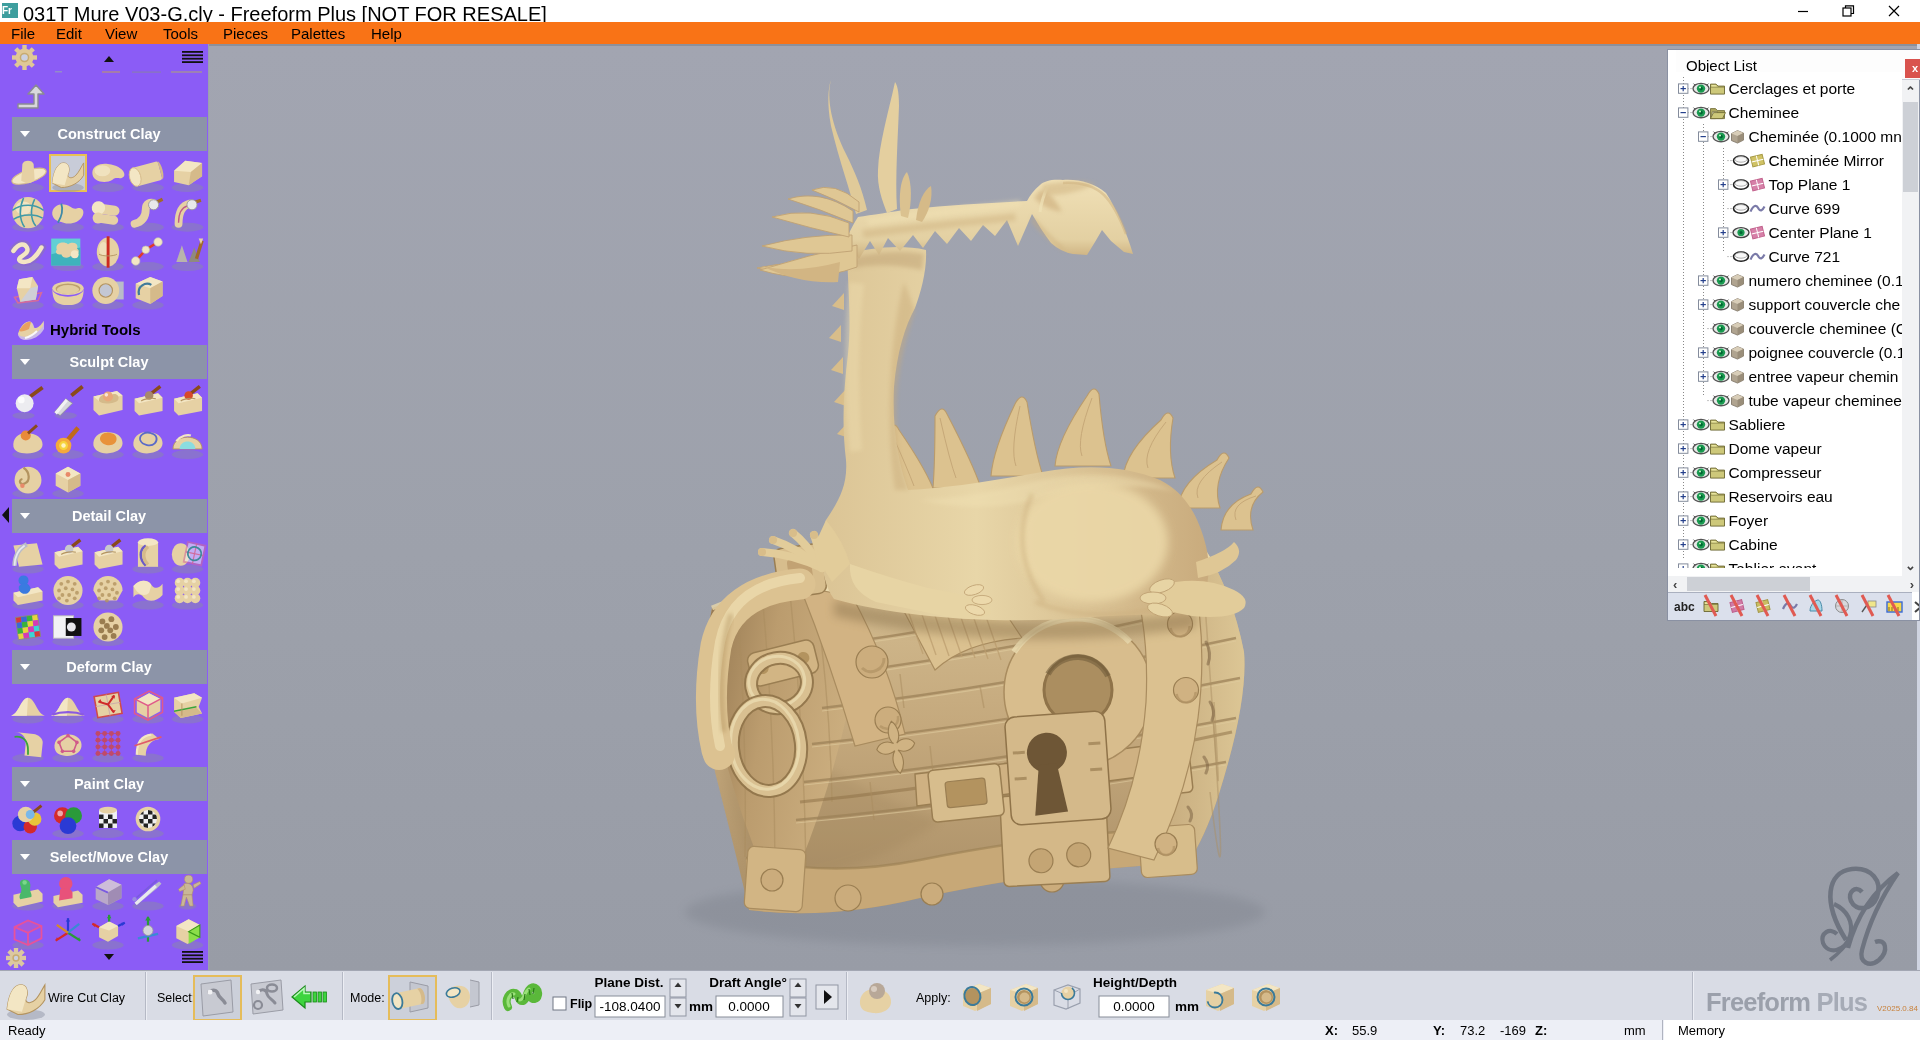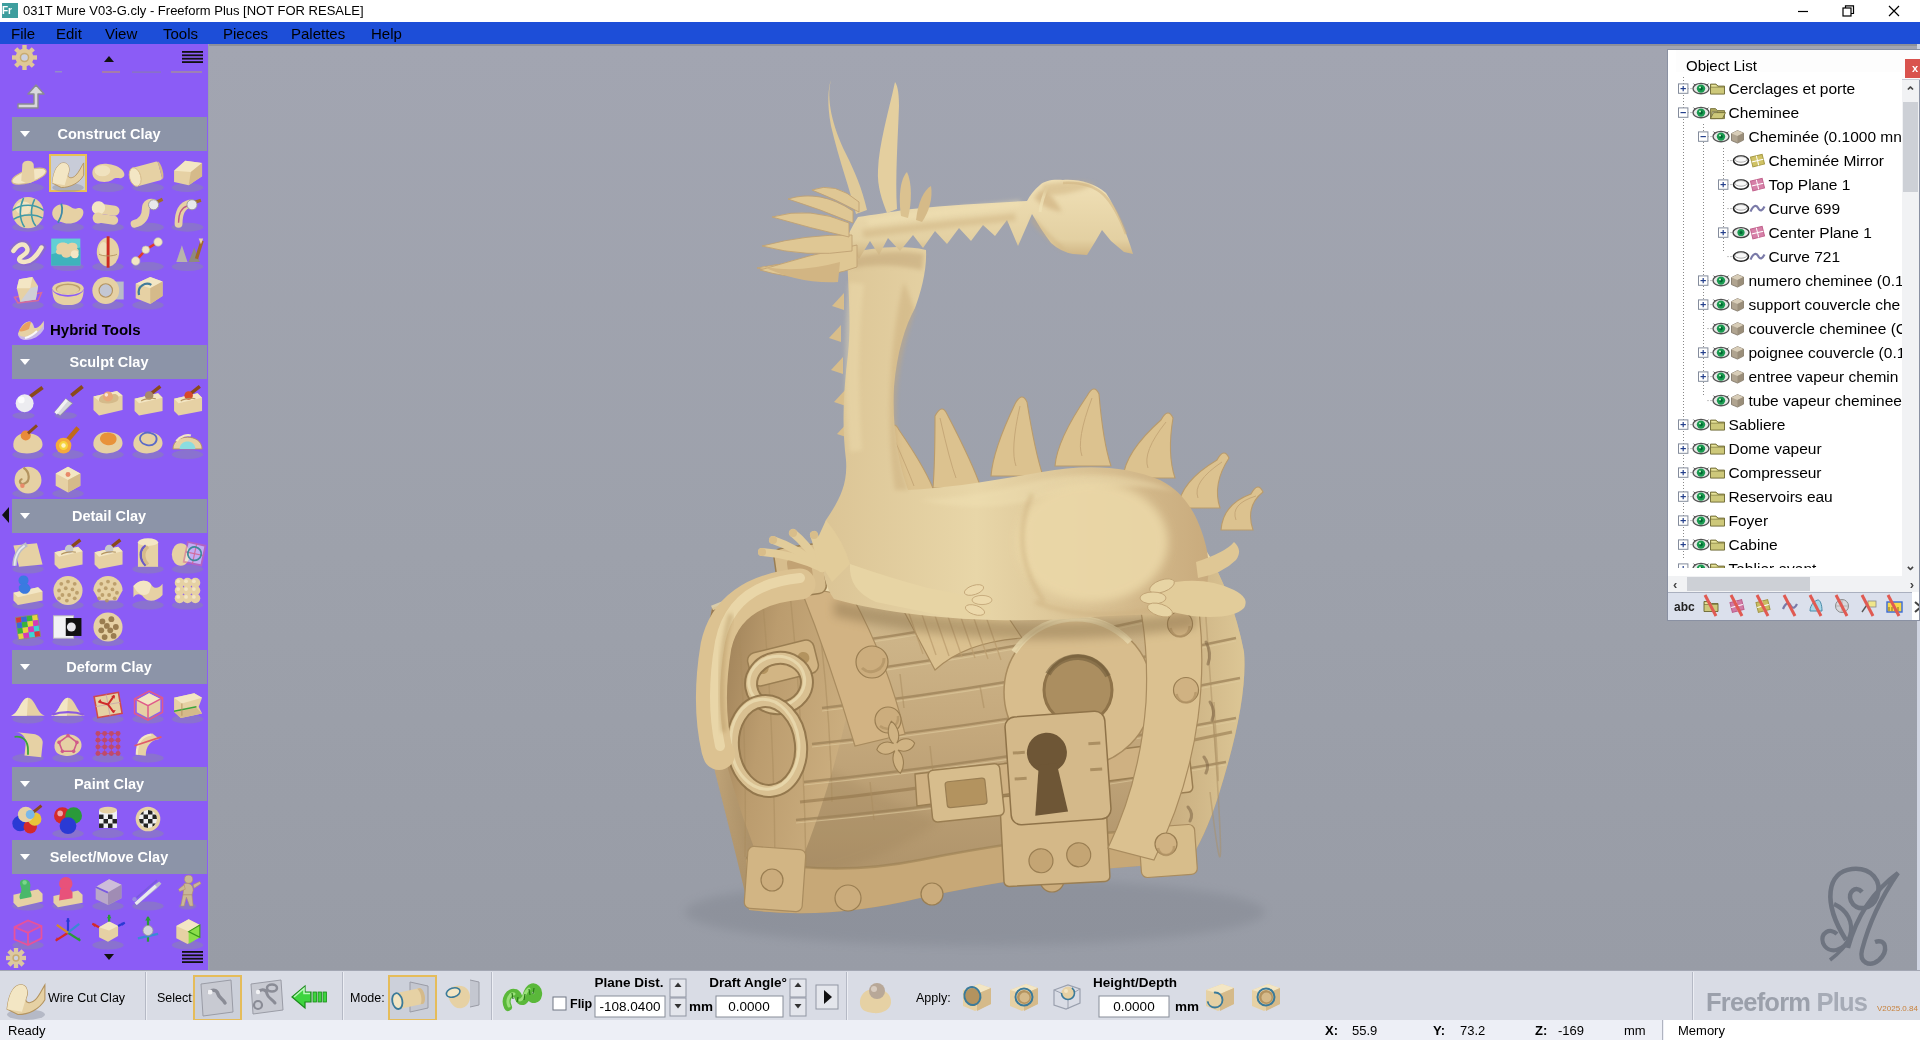--- a/index.html
+++ b/index.html
@@ -1,23 +1,23 @@
 <!DOCTYPE html>
 <html><head>
 <meta charset="utf-8">
 <style>
   * { margin:0; padding:0; box-sizing:border-box; }
   html,body { width:1920px; height:1040px; overflow:hidden; font-family:"Liberation Sans", sans-serif; }
   #app { position:relative; width:1920px; height:1040px; background:#fff; }
   .abs { position:absolute; }
   #titlebar { left:0; top:0; width:1920px; height:22px; background:#fff; }
   #appicon { left:2px; top:3px; width:16px; height:15px; background:#3e9e9e; color:#fff; font-size:10px; font-weight:bold; text-align:left; line-height:15px; }
-  #titletext { left:23px; top:2.5px; font-size:13px; color:#000; }
+  #titletext { left:23px; top:2.5px; font-size:20px; color:#000; }
   .winbtn { top:4px; width:14px; height:14px; }
-  #menubar { left:0; top:22px; width:1920px; height:22px; background:#1d4ed8;padding-left:16px; }
+  #menubar { left:0; top:22px; width:1920px; height:22px; background:#f97316;padding-left:16px; }
   .menuitem { position:absolute; top:3px; font-size:15px; color:#000; }
   #leftpanel { left:0; top:44px; width:209px; height:926px; background:#8b5cf6; border-right:1px solid #9aa0ae; }
   #viewport { left:209px; top:44px; width:1708px; height:926px; background:linear-gradient(180deg,#a2a5b1 0%, #9da1ab 55%, #989ca6 100%); border-top:2px solid #8d909a; }
   #rightstrip { left:1917px; top:44px; width:3px; height:926px; background:#cfd4e1; }
   #bottombar { left:0; top:970px; width:1920px; height:50px; background:#d9dce5; border-top:1px solid #a3a7b3; }
   #statusbar { left:0; top:1020px; width:1664px; height:20px; background:#edeff6; font-size:13px; color:#000; }
   #objwin { left:1667px; top:49px; width:253px; height:572px; background:#fff; border:1px solid #8a91a3; }
   #objtitle { position:absolute; left:0; top:0; width:251px; height:30px; background:#fdfdfd; border-bottom:1px solid #c8ccd6;margin-left:8px; }
   #objtitle .t { position:absolute; left:10px; top:7px; font-size:15px; color:#000; }
   #objclose { position:absolute; right:2px; top:9px; width:20px; height:19px; background:#d9534e; color:#fff; font-size:11px; font-weight:bold; text-align:center; line-height:19px; }
@@ -1049,21 +1049,21 @@
         <text x="1877" y="40" font-size="8" fill="#c8823c">V2025.0.84</text>
       </svg>
     </div>
     <div id="statusbar" class="abs">
     <span class="abs" style="left:8px; top:3px;">Ready</span>
     <span class="abs" style="left:1325px; top:3px; font-weight:bold;">X:</span>
       <span class="abs" style="left:1352px; top:3px;">55.9</span>
       <span class="abs" style="left:1433px; top:3px; font-weight:bold;">Y:</span>
       <span class="abs" style="left:1460px; top:3px;">73.2</span>
       <span class="abs" style="left:1535px; top:3px; font-weight:bold;">Z:</span>
-      <span class="abs" style="left:1558px; top:3px;">-169</span>
+      <span class="abs" style="left:1500px; top:3px;">-169</span>
       <span class="abs" style="left:1624px; top:3px;">mm</span>
     <span class="abs" style="left:1662px; top:0px; width:1px; height:20px; background:#b0b4c0;"></span>
     <span class="abs" style="left:1678px; top:3px;">Memory Used: 18%</span>
   </div>
     <div id="objwin" class="abs">
       <div id="objtitle">
         <span class="t">Object List</span>
         <div id="objclose">x</div>
       </div>
       <div id="tree">

